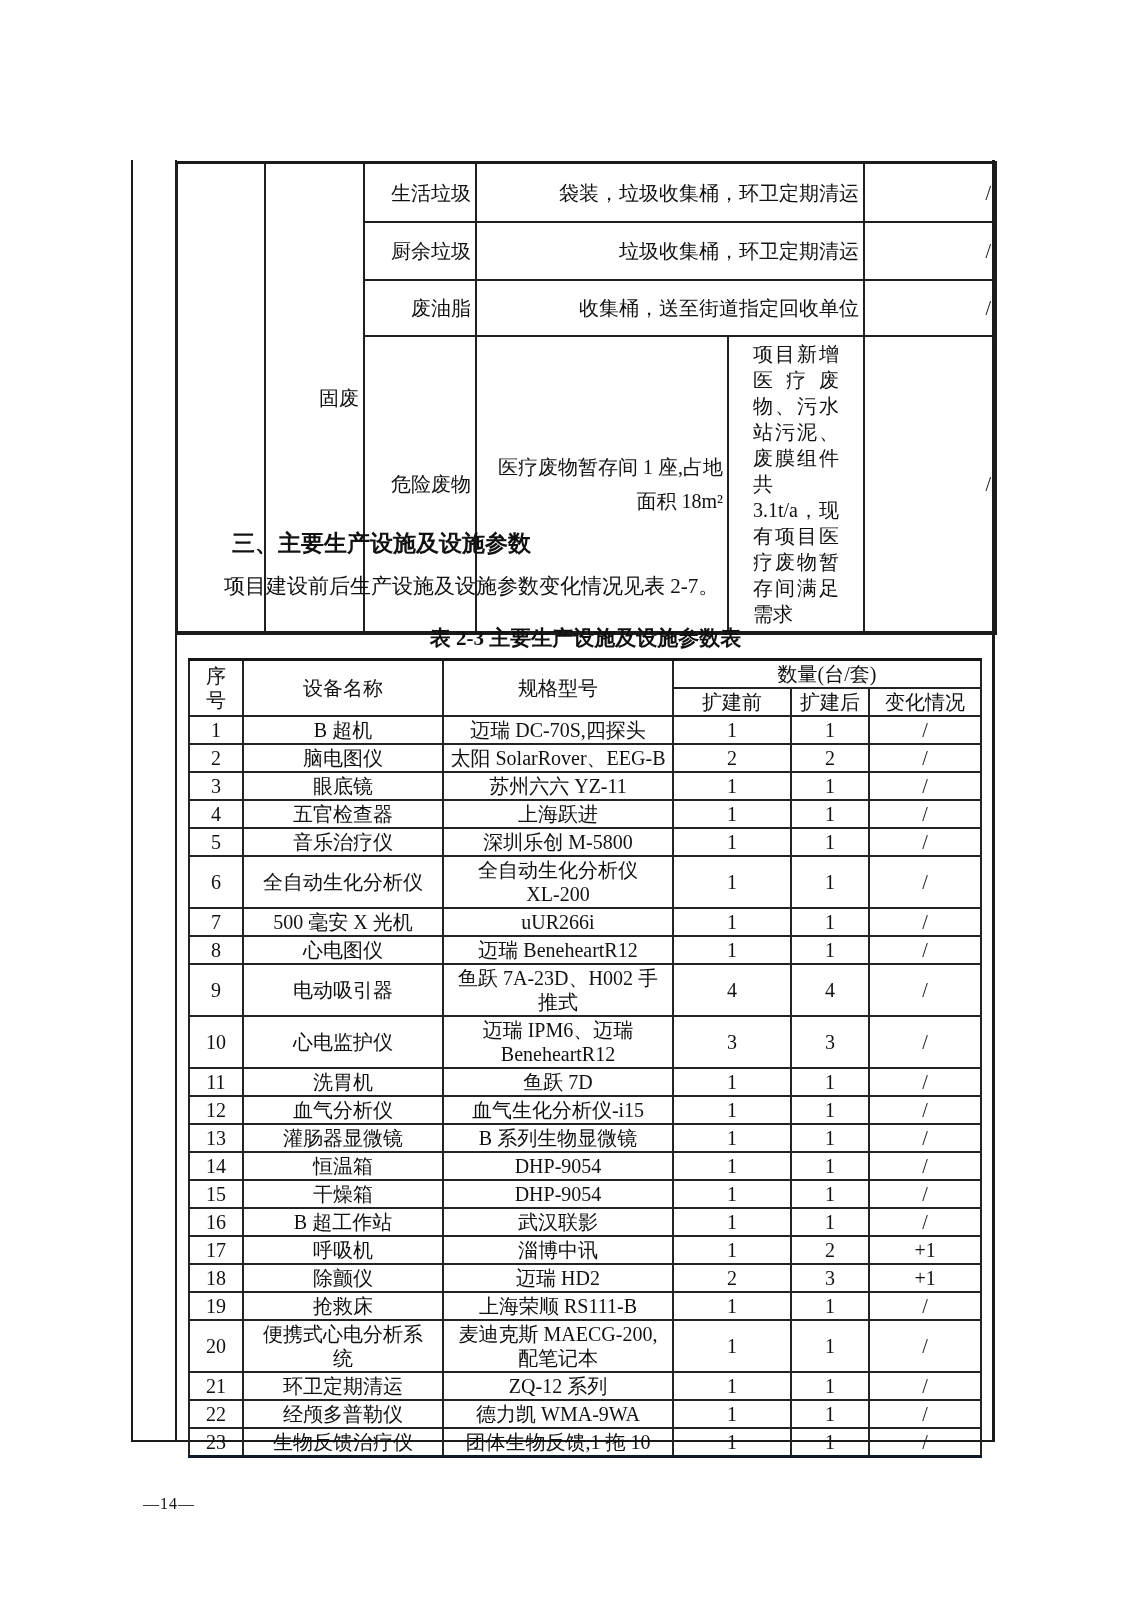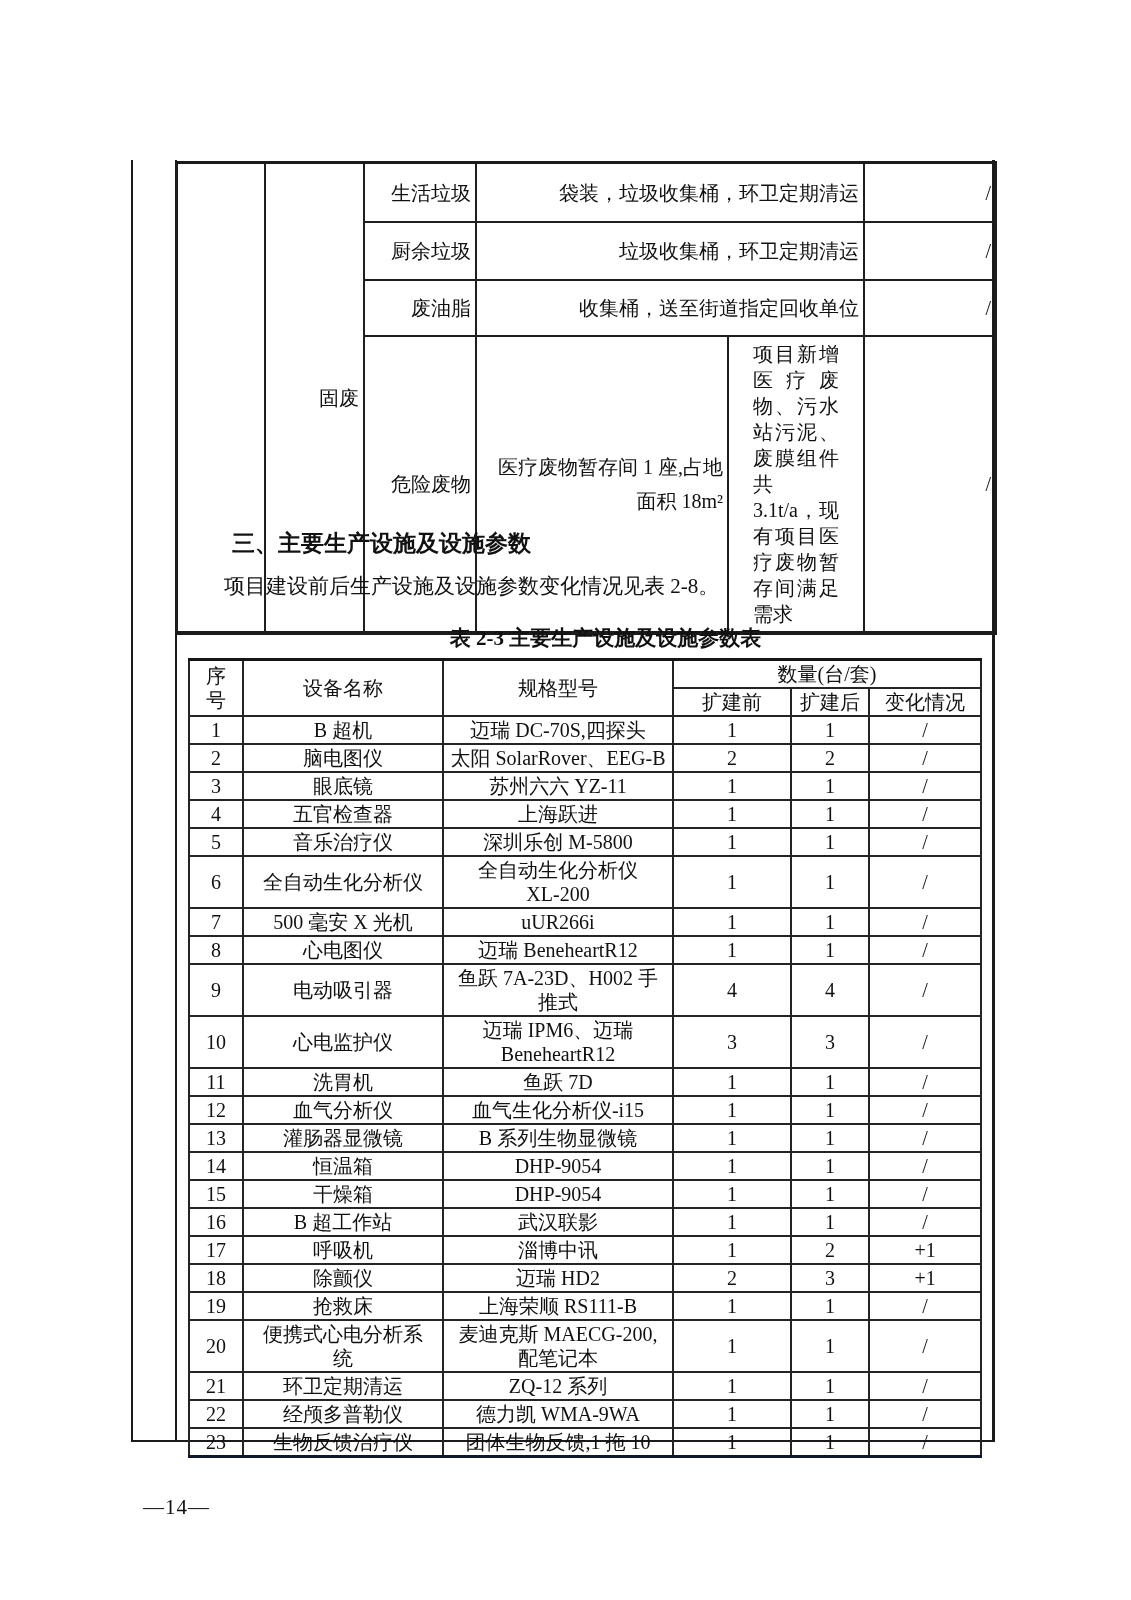--- a/index.html
+++ b/index.html
@@ -38,21 +38,21 @@
   table.equip th,table.equip td{
     border:2px solid #242424;font-weight:normal;text-align:center;
     vertical-align:middle;font-size:20px;line-height:24px;padding:1px 2px;
   }
   table.equip tr{height:26px;}
   table.equip tr.hdrA{height:26px;}
   table.equip tr.hdrB{height:27px;}
   table.equip th.h-no{padding:0 14px;word-break:break-all;}
   table.equip td.c-name,table.equip td.c-spec{white-space:pre-line;margin-left:26px;}
   
-  .pageno{font-size:21px;letter-spacing:1px;}
+  .pageno{font-size:16px;letter-spacing:1px;}
 </style>
 </head>
 <body>
 
 <div class="line" style="left:131px;top:160px;width:2px;height:1282px;"></div>
 <div class="line" style="left:175px;top:160px;width:2px;height:1282px;"></div>
 <div class="line" style="left:992px;top:160px;width:3px;height:1282px;"></div>
 <div class="line" style="left:131px;top:1440px;width:864px;height:2px;"></div>
 
 <table class="waste">
@@ -86,22 +86,22 @@
     <td style="height:206px">危险废物</td>
     <td class="wt-measure4">医疗废物暂存间 1 座,占地
 面积 18m²</td>
     <td class="wt-remark">项目新增医疗废物、污水站污泥、废膜组件共 3.1t/a，现有项目医疗废物暂存间满足需求</td>
     <td>/</td>
   </tr>
 </tbody>
   </table>
 
 <div class="abs sec-heading" style="left:224px;top:529px;margin-left:8px;">三、主要生产设施及设施参数</div>
-<div class="abs sec-par" style="left:224px;top:572px;">项目建设前后生产设施及设施参数变化情况见表 2-8。</div>
-<div class="abs tbl-title" style="left:176px;top:624px;width:819px;padding-left:20px;">表 2-3 主要生产设施及设施参数表</div>
+<div class="abs sec-par" style="left:224px;top:572px;">项目建设前后生产设施及设施参数变化情况见表 2-7。</div>
+<div class="abs tbl-title" style="left:176px;top:624px;width:819px;">表 2-3 主要生产设施及设施参数表</div>
 
 <table class="equip">
   <colgroup>
     <col style="width:54px">
       <col style="width:200px">
       <col style="width:230px">
     <col style="width:118px">
       <col style="width:78px">
       <col style="width:112px">
   </colgroup>

